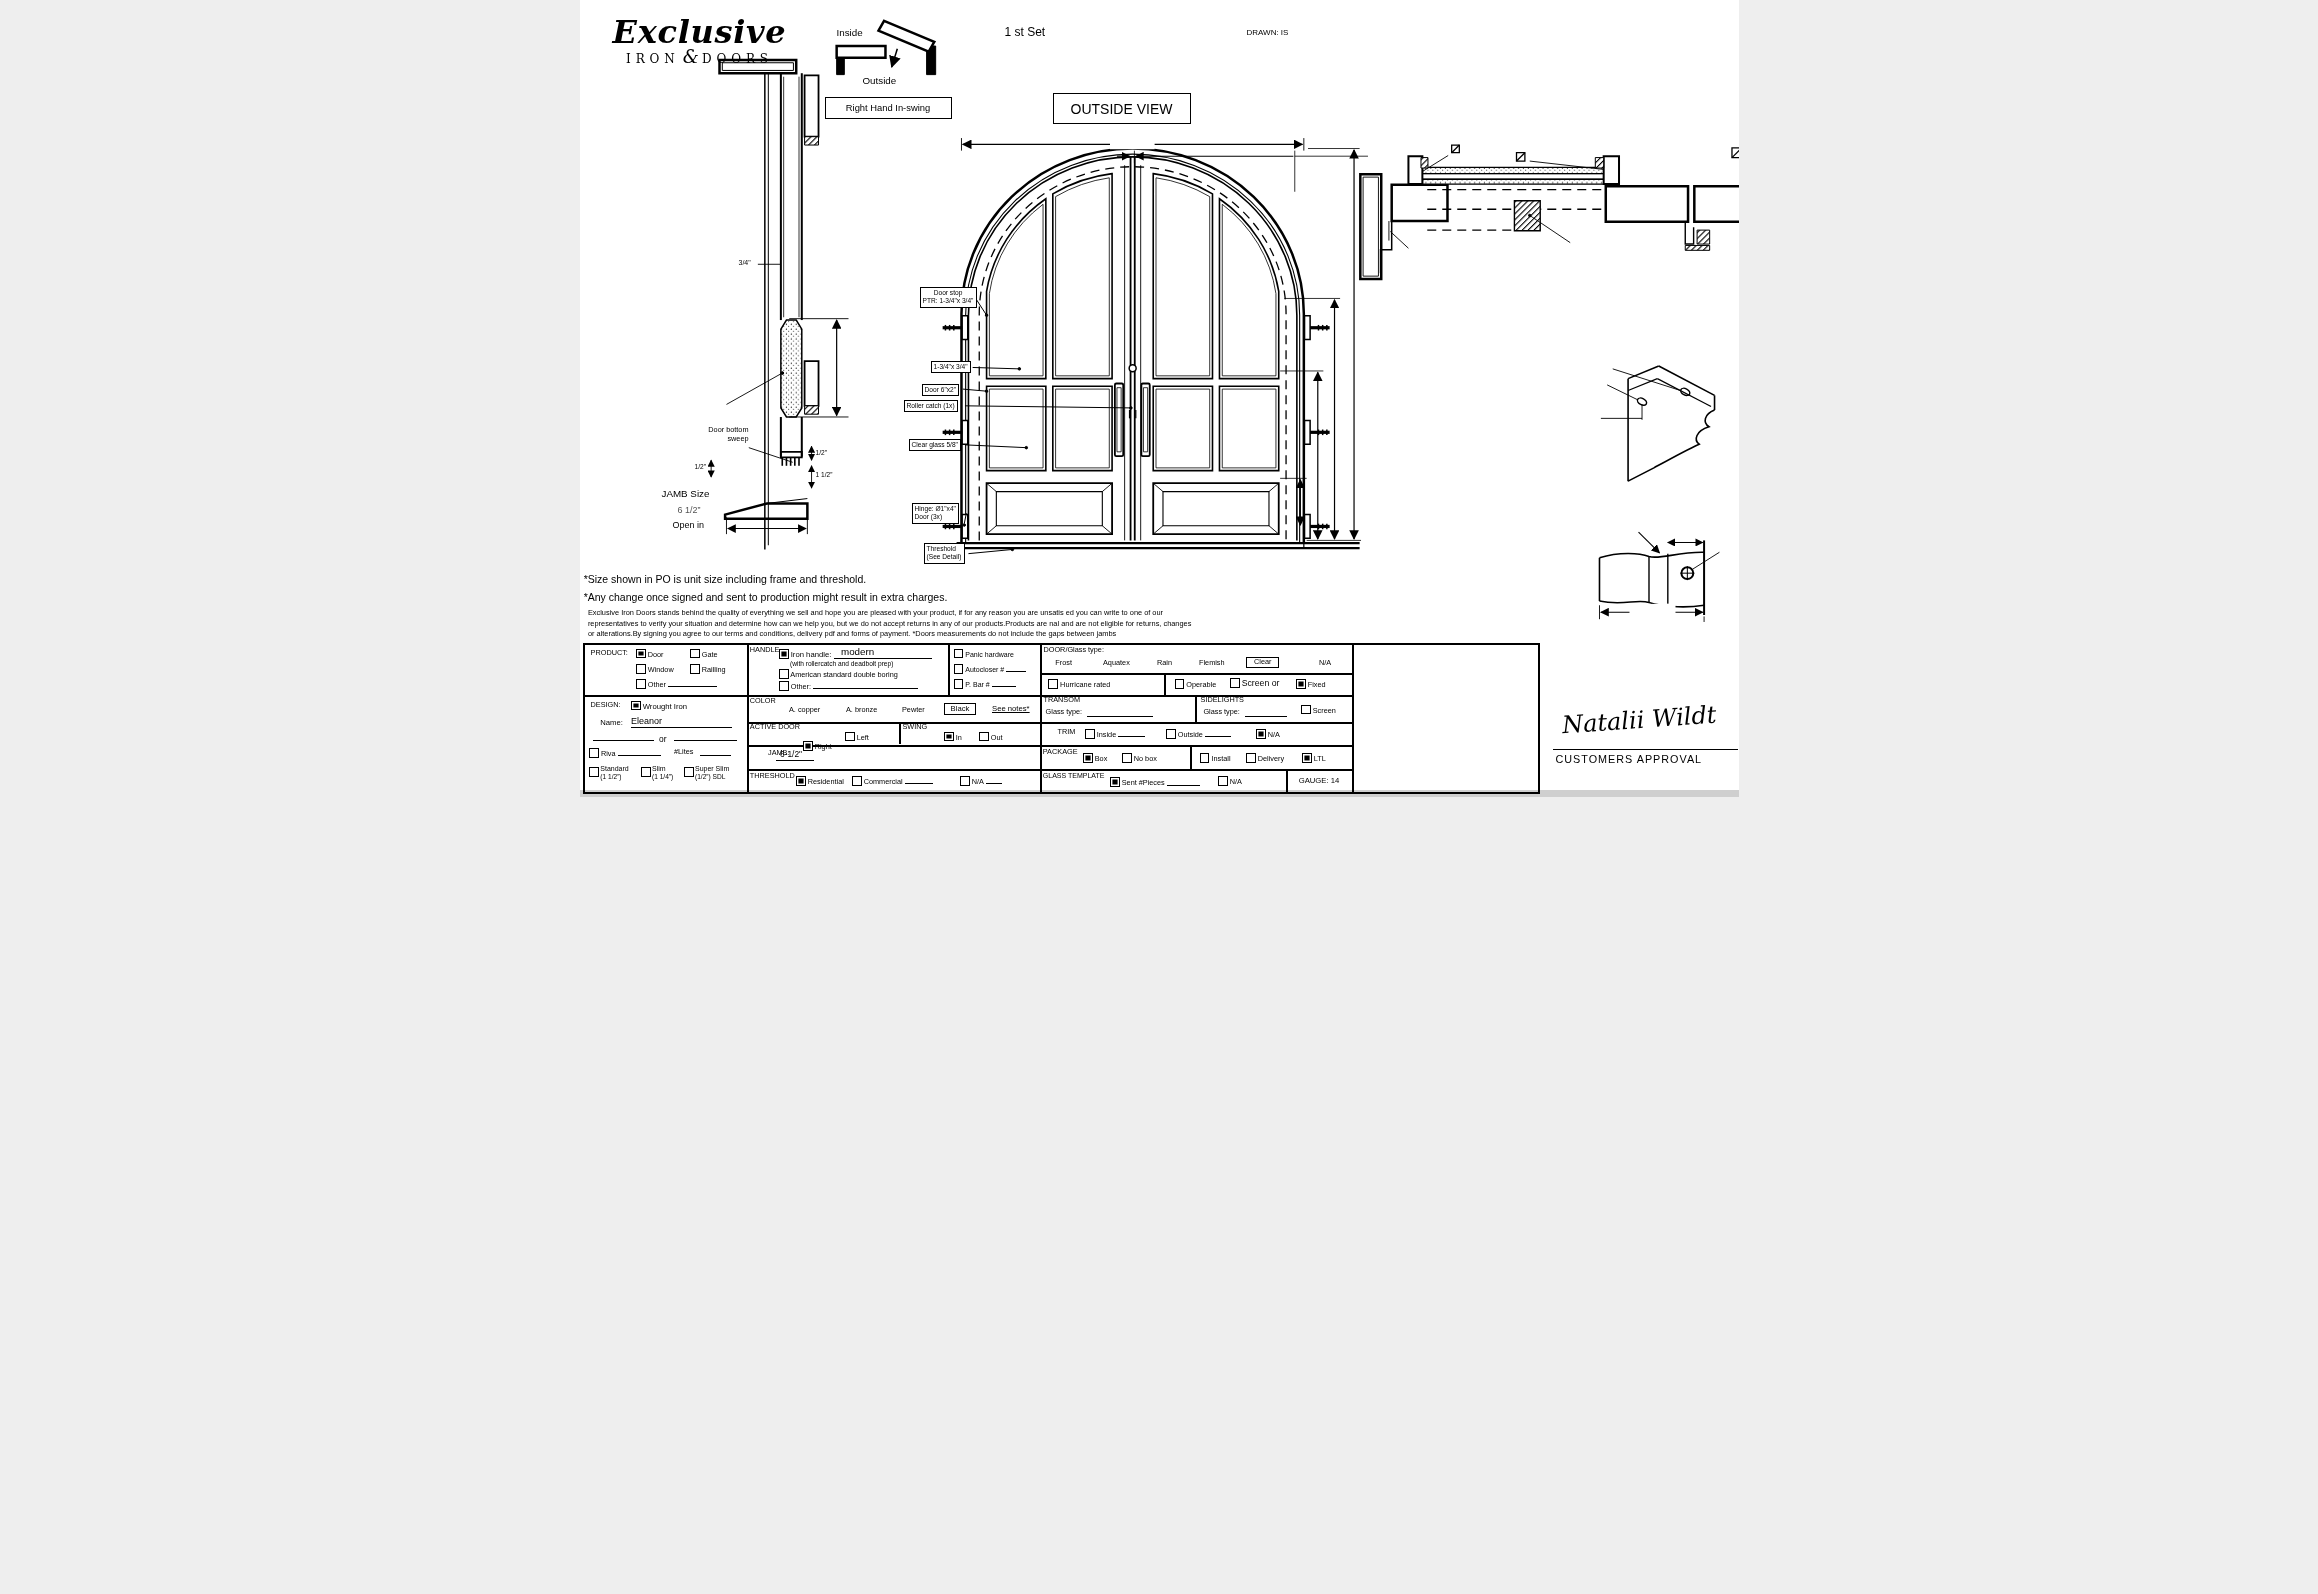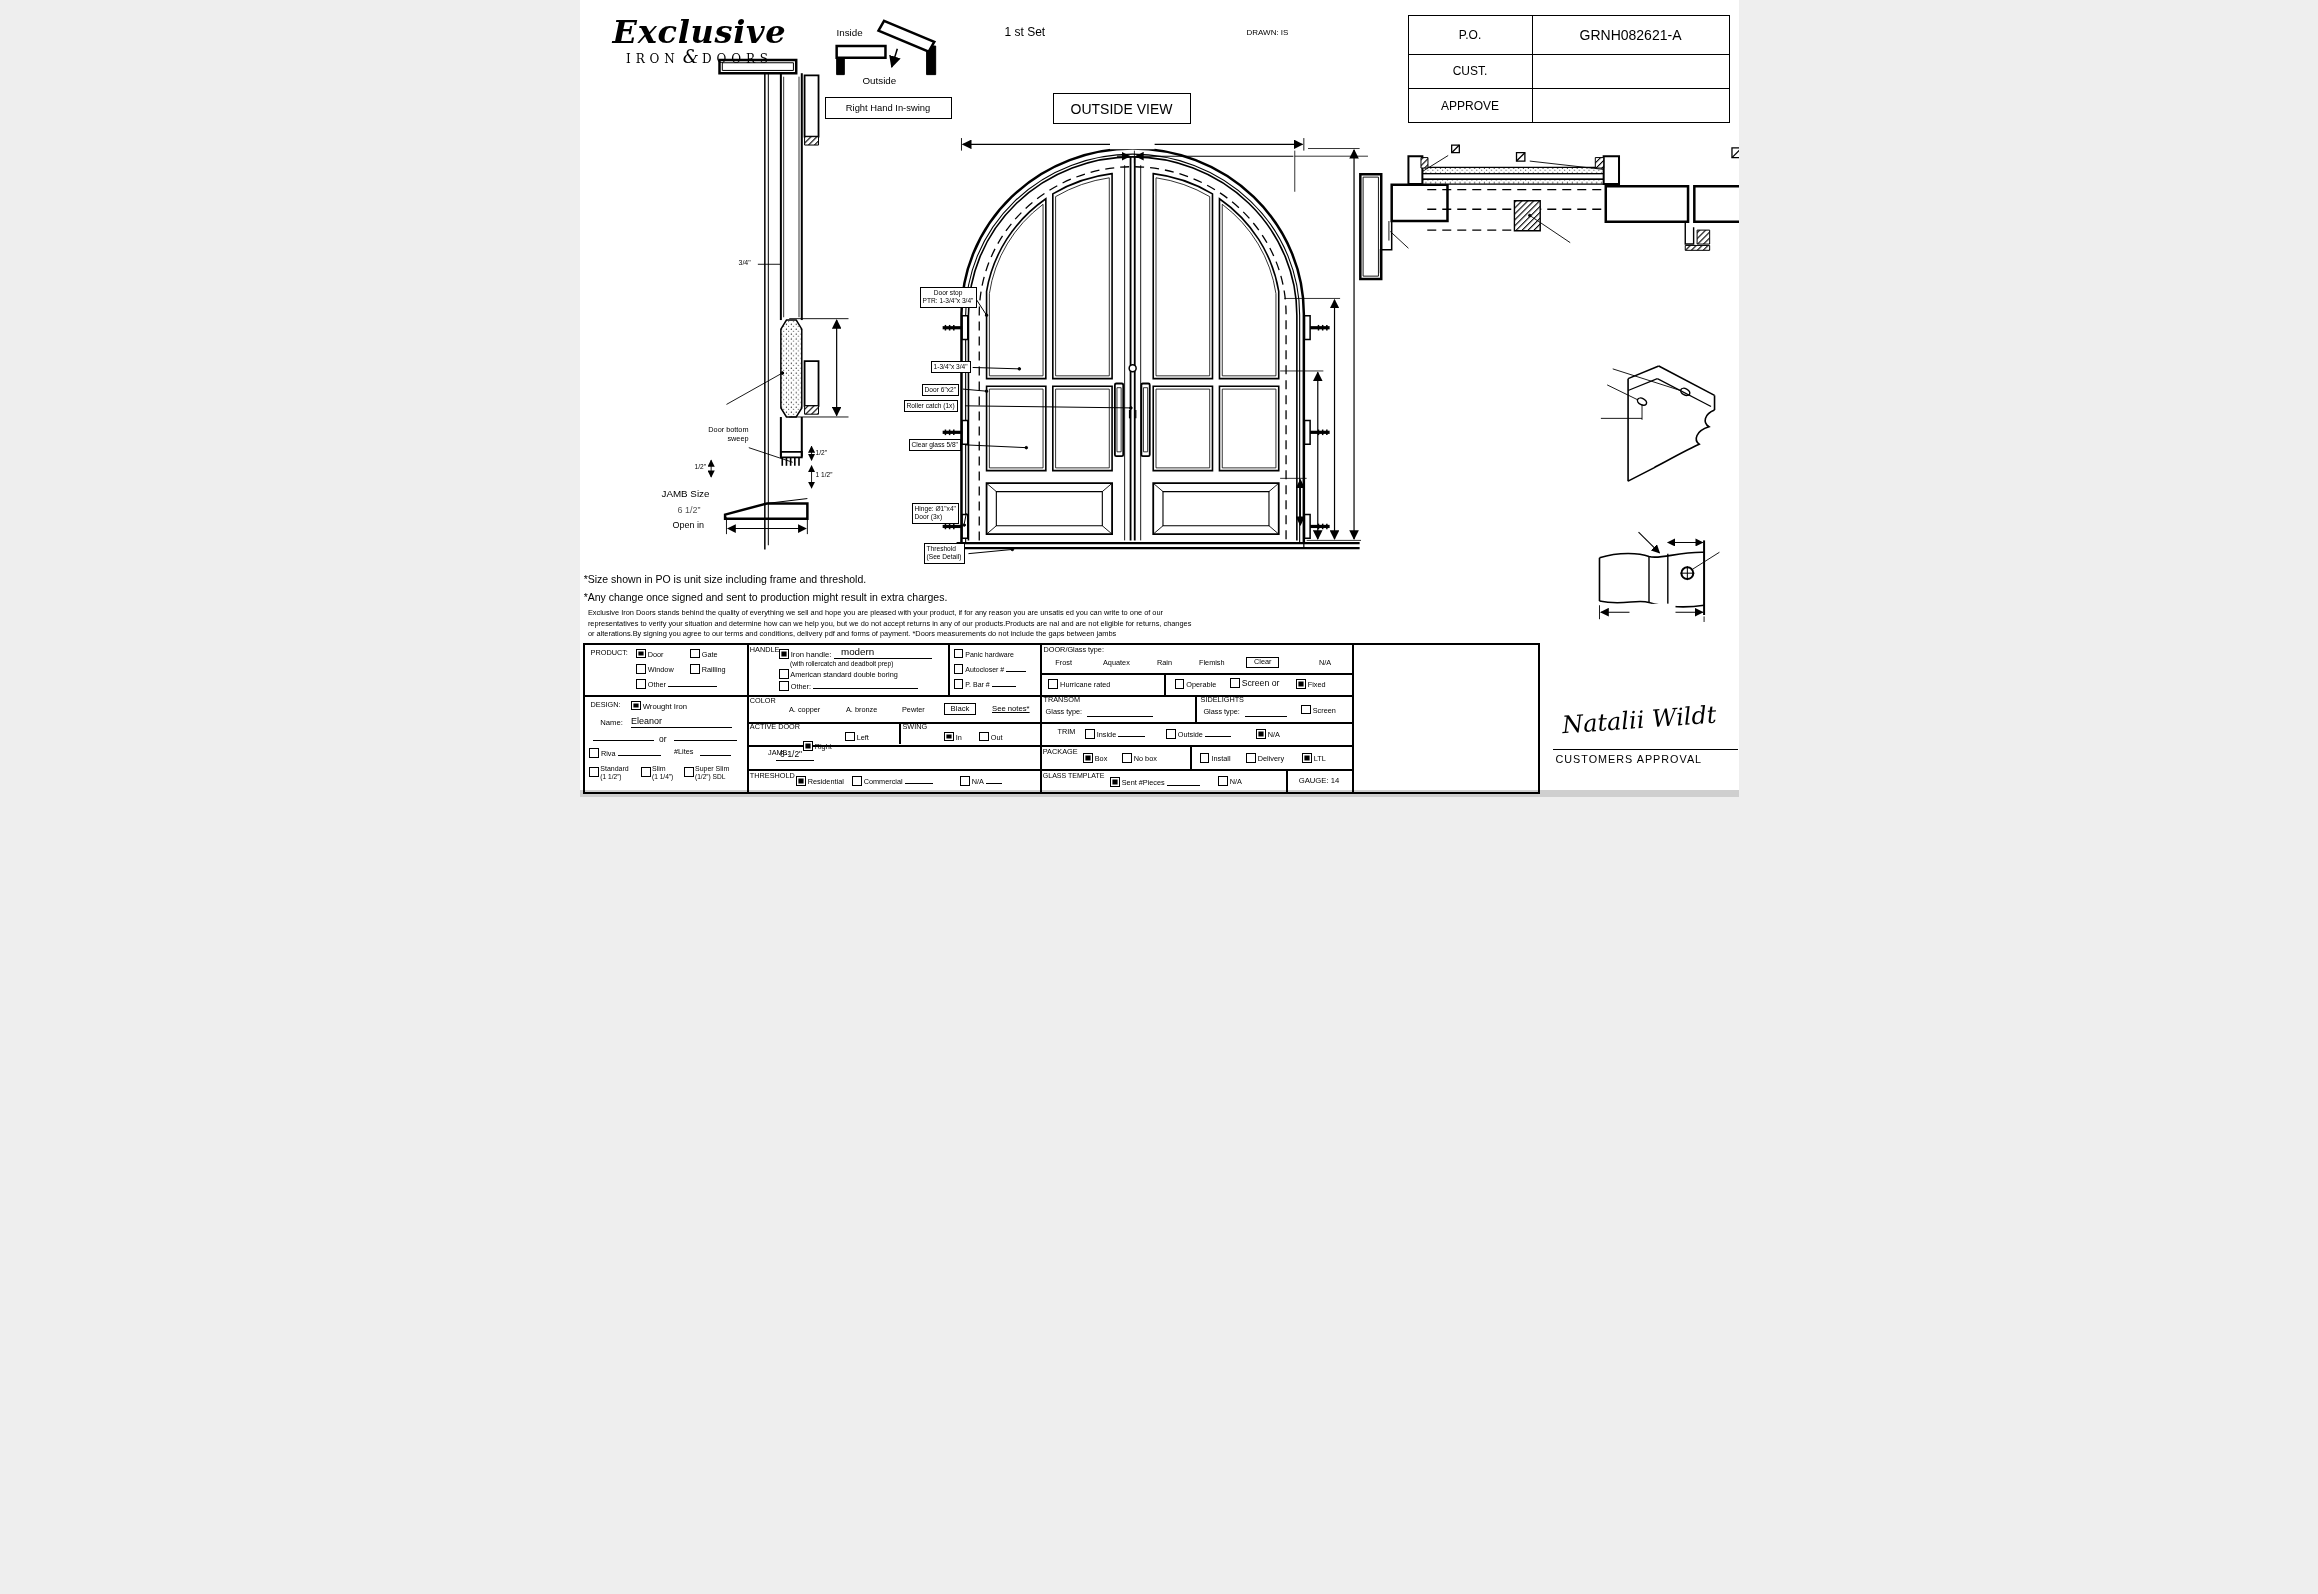--- a/index.html
+++ b/index.html
@@ -360,40 +360,20 @@
 <div class="abs boxed" style="left:245px;top:97px;width:125px;height:19.5px;border-width:1.4px;z-index:2;">
   <span style="font-size:9.4px;">Right Hand In-swing</span>
 </div>
 
 <div class="abs" style="left:425px;top:25px;font-size:12px;z-index:2;">1 st Set</div>
 <div class="abs" style="left:667px;top:28px;font-size:8px;z-index:2;">DRAWN: IS</div>
 <div class="abs boxed" style="left:473px;top:93px;width:136px;height:29px;z-index:2;">
   <span style="font-size:14px;">OUTSIDE VIEW</span>
 </div>
 
-<table class="abs potbl" style="left:828px;top:15.3px;width:322px;height:108px;border-collapse:collapse;z-index:2;table-layout:fixed;">
-  <tbody>
-        <tr>
-    <td style="width:121px;text-align:center;font-size:12px;">
-      <span>P.O.</span></td>
-    <td style="text-align:center;font-size:14px;">
-      <span>GRNH082621-A</span></td>
-  </tr>
-  <tr>
-    <td style="text-align:center;font-size:12px;">
-      <span>CUST.</span></td>
-    <td><span></span></td>
-  </tr>
-  <tr>
-    <td style="text-align:center;font-size:12px;">
-      <span>APPROVE</span></td>
-    <td><span></span></td>
-  </tr>
-</tbody>
-    </table>
 
 <div class="abs" style="left:159px;top:259px;font-size:7px;z-index:2;">3/4"</div>
 <div class="abs" style="left:106px;top:425px;width:63px;text-align:right;font-size:7.3px;z-index:2;">
   <div>Door bottom</div>
       <div>sweep</div>
 </div>
 <div class="abs" style="left:115px;top:463px;font-size:6.6px;z-index:2;">1/2”</div>
 <div class="abs" style="left:236px;top:449px;font-size:6.6px;z-index:2;">1/2”</div>
 <div class="abs" style="left:236px;top:471px;font-size:6.6px;z-index:2;">1 1/2”</div>
 <div class="abs" style="left:82px;top:488px;font-size:9.8px;z-index:2;">JAMB Size</div>

